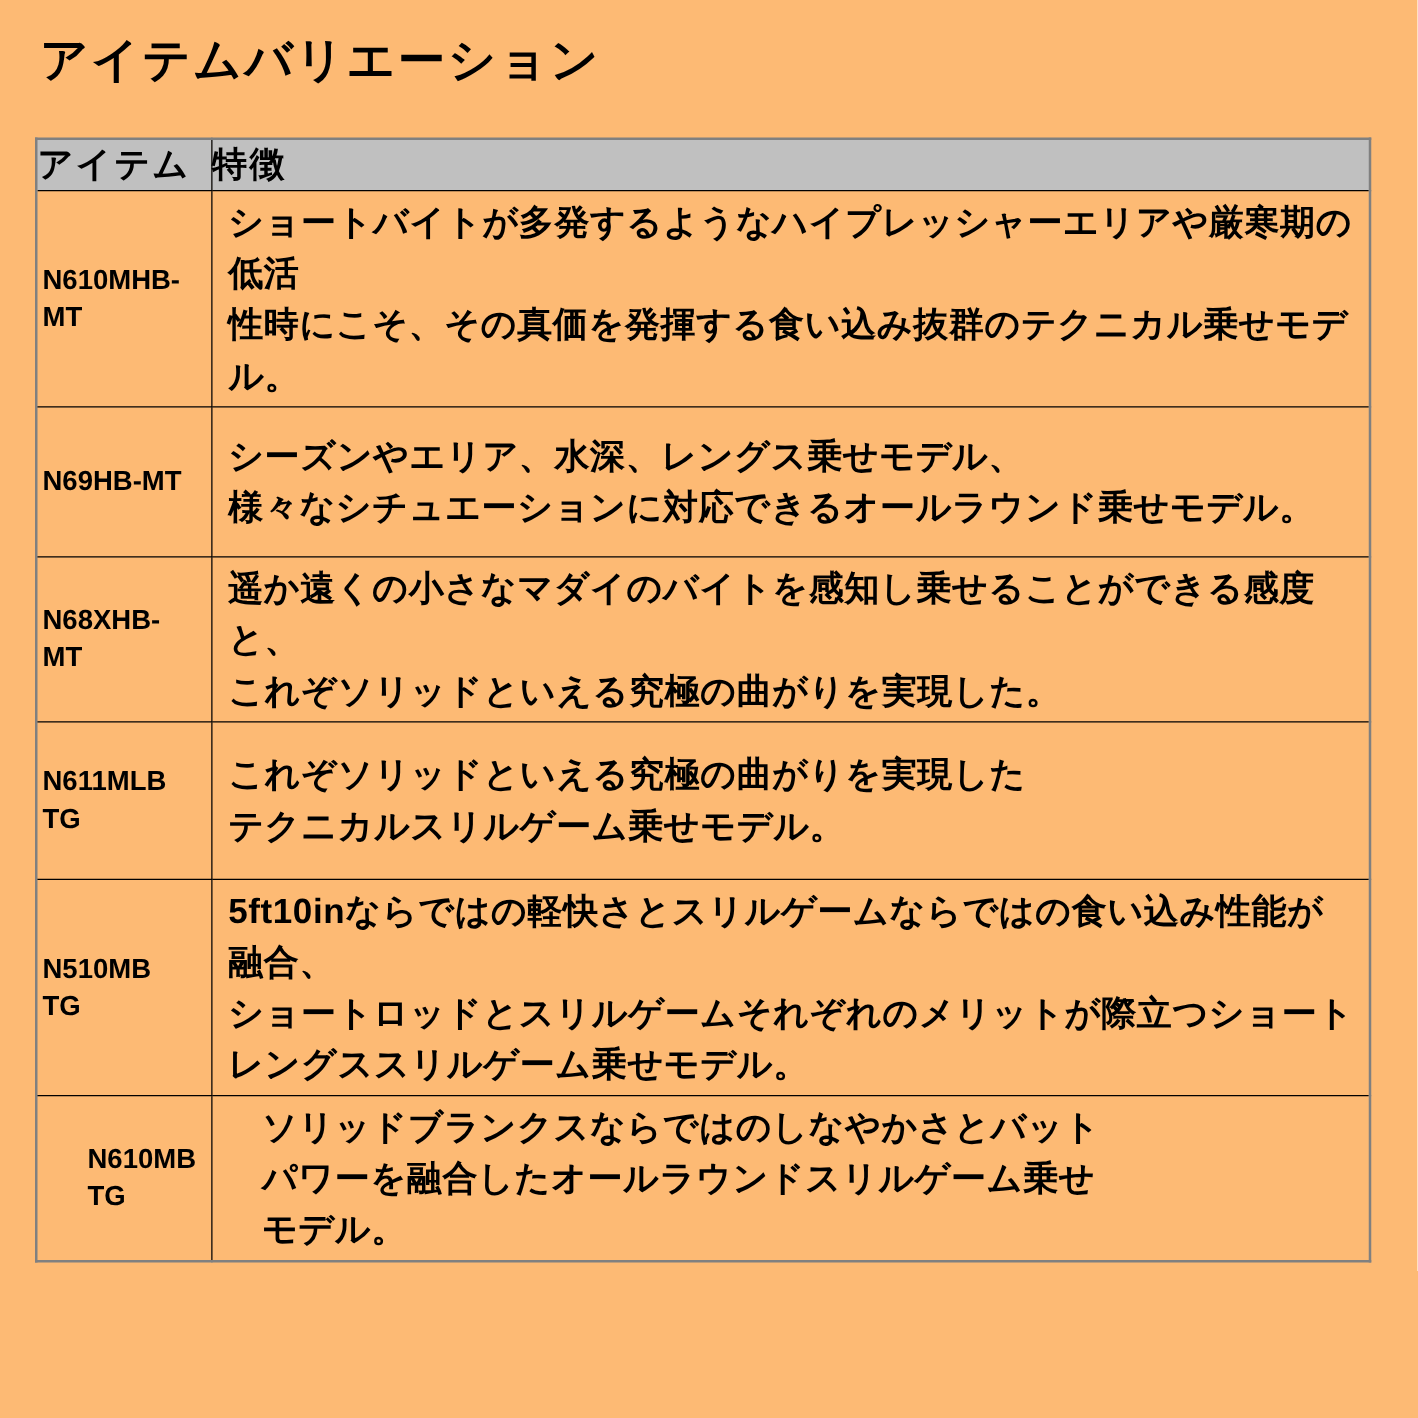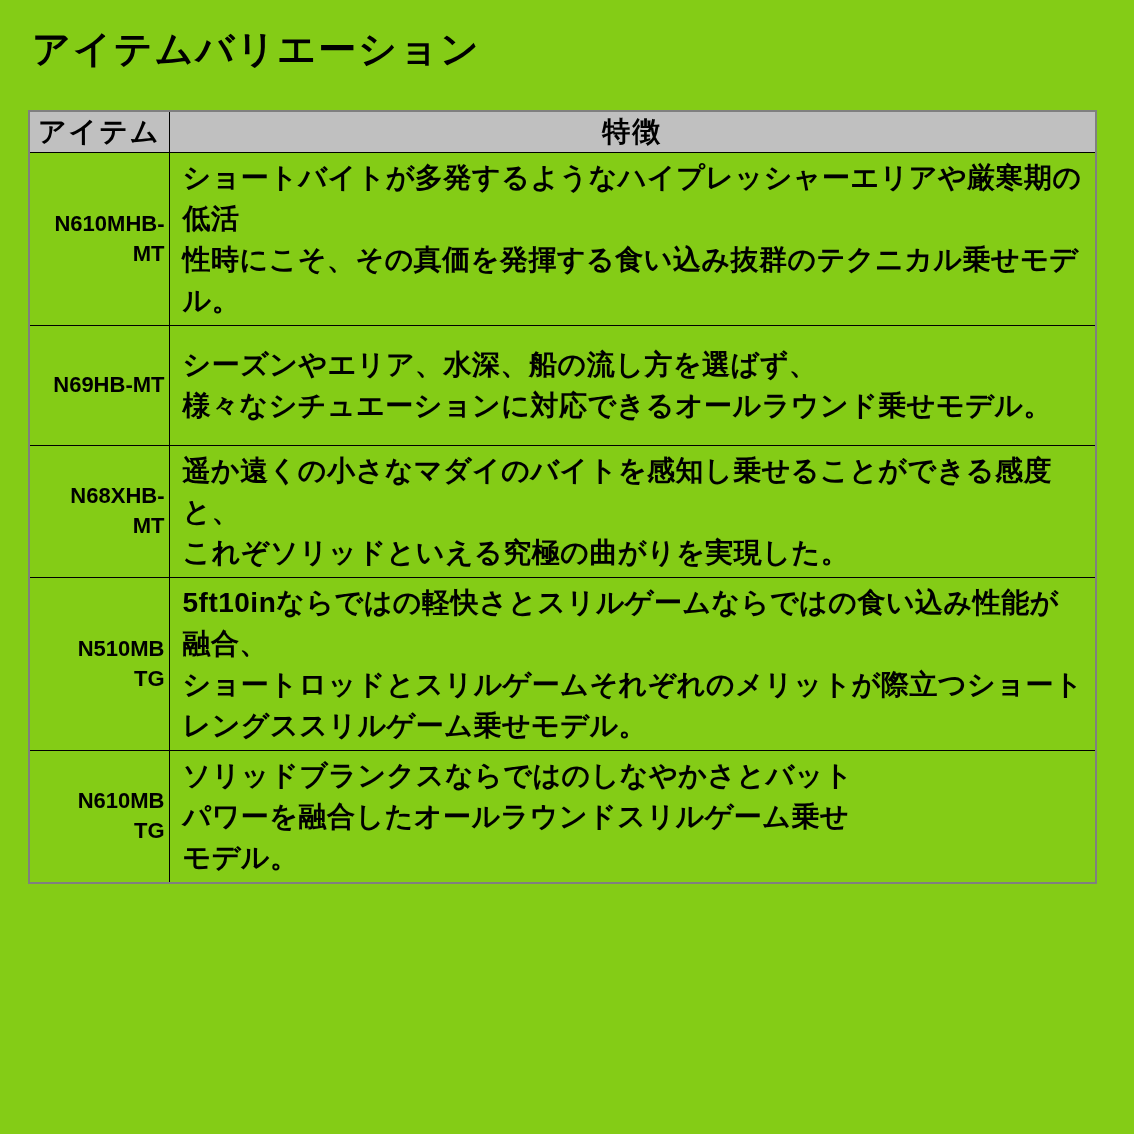--- a/index.html
+++ b/index.html
@@ -12,21 +12,21 @@
   html, body {
     width: 1134px;
     background: #ffffff;
     font-family: "Liberation Sans", "DejaVu Sans", sans-serif;
     color: var(--text);
   }
   .page {
     position: relative;
     width: 1134px;
     height: 1134px;
-    background: #84cc16;
+    background: #fdba74;
     overflow: hidden;
   }
   .page-title {
     margin: 26px 0 0 32px;
     font-size: 38px;
     line-height: 46px;
     font-weight: bold;
     letter-spacing: 2px;
   }
   .variation-table {
@@ -40,26 +40,26 @@
   .variation-table td {
     border: 1px solid var(--border-inner);
     white-space: pre-line;
     vertical-align: middle;
   }
   .variation-table thead th {
     height: 41px;
     background: var(--header-bg);
     font-size: 28px;
     font-weight: bold;
-    text-align: center;
+    text-align: left;
     letter-spacing: 2px;
   }
   .col-item { width: 140px; }
   .item-cell {
-    text-align: right;
+    text-align: left;
     font-size: 22px;
     font-weight: bold;
     line-height: 30px;
     padding: 2px 4px;
   }
   .feature-cell {
     font-size: 28px;
     font-weight: bold;
     line-height: 41px;
     letter-spacing: 0.5px;
@@ -89,28 +89,34 @@
     </thead>
     <tbody>
       <tr>
         <td class="item-cell">N610MHB-
 MT</td>
         <td class="feature-cell">ショートバイトが多発するようなハイプレッシャーエリアや厳寒期の低活
 性時にこそ、その真価を発揮する食い込み抜群のテクニカル乗せモデル。</td>
       </tr>
       <tr>
         <td class="item-cell">N69HB-MT</td>
-        <td class="feature-cell">シーズンやエリア、水深、船の流し方を選ばず、
+        <td class="feature-cell">シーズンやエリア、水深、レングス乗せモデル、
 様々なシチュエーションに対応できるオールラウンド乗せモデル。</td>
       </tr>
       <tr>
         <td class="item-cell">N68XHB-
 MT</td>
         <td class="feature-cell">遥か遠くの小さなマダイのバイトを感知し乗せることができる感度と、
 これぞソリッドといえる究極の曲がりを実現した。</td>
+      </tr>
+      <tr>
+        <td class="item-cell">N611MLB
+TG</td>
+        <td class="feature-cell">これぞソリッドといえる究極の曲がりを実現した
+テクニカルスリルゲーム乗せモデル。</td>
       </tr>
       <tr>
         <td class="item-cell">N510MB
 TG</td>
         <td class="feature-cell">5ft10inならではの軽快さとスリルゲームならではの食い込み性能が融合、
 ショートロッドとスリルゲームそれぞれのメリットが際立つショート
 レングススリルゲーム乗せモデル。</td>
       </tr>
       <tr>
         <td class="item-cell">N610MB

